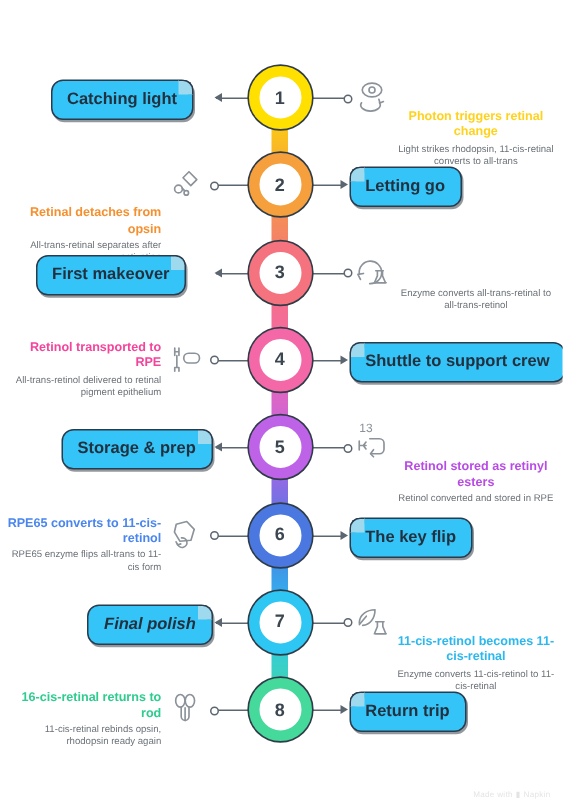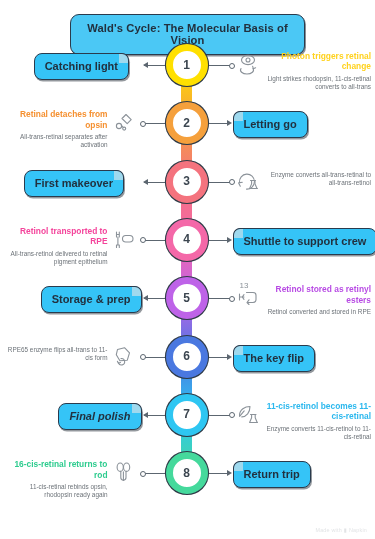--- a/index.html
+++ b/index.html
@@ -72,41 +72,38 @@
     border:1.2px solid #2a3b4d;
   }
   .chip.left-chip .notch{right:-1px;border-left:none;border-bottom:none;border-radius:0 7px 0 0;}
   .chip.right-chip .notch{left:-1px;border-right:none;border-bottom:none;border-radius:7px 0 0 0;}
 
   
   .side{position:absolute;z-index:4;}
   .side .head{font-size:8.4px;font-weight:bold;line-height:10.4px;}
   .side .body{font-size:6.4px;line-height:8.2px;color:#6c7278;margin-top:3px;}
   .side.l{text-align:right;}
-  .side.r{text-align:right;}
+  .side.r{text-align:center;margin-top:21px;}
 
   .side-icon{position:absolute;color:#828a92;}
   .side-icon svg{display:block;}
 
   
   .footer{
     position:absolute;right:8px;bottom:6px;
     font-size:5.4px;color:#e2e4e6;
     display:flex;align-items:center;gap:2px;
     letter-spacing:.2px;
   }
 </style>
 </head>
 <body>
 
 <div id="stage">
 
-  <div class="title-pill">
-    <span>Wald's Cycle: The Molecular Basis of Vision</span>
-  </div>
 
   <div class="spine" id="spine" style="background: linear-gradient(rgb(255, 224, 0) 0%, rgb(245, 160, 60) 14.3%, rgb(244, 115, 126) 28.6%, rgb(244, 104, 168) 42.9%, rgb(190, 99, 232) 57.1%, rgb(74, 120, 224) 71.4%, rgb(46, 198, 242) 85.7%, rgb(69, 217, 156) 100%);"></div>
 
   <div id="nodes">
       <div class="node" style="left:165.5px;top:44px;border-color:#FFE000;">
         <span class="num">1</span>
       </div>
       <div class="lnk" style="left:143.5px;top:65px;width:22px;"></div>
       <div class="arrow left" style="left:142.5px;top:62px;"></div>
       <div class="lnk" style="left:207.5px;top:65px;width:22px;"></div>
@@ -134,21 +131,21 @@
       <div class="chip right-chip" style="left:232.5px;top:111.3px;"><span class="notch"></span><span>Letting go</span></div>
       <div class="side-icon" style="left:111.5px;top:111.3px;">
         <svg width="24" height="22" viewBox="0 0 24 22" fill="none" stroke="#8b9299" stroke-width="1.1" stroke-linecap="round" stroke-linejoin="round">
           <path d="M14 3.5l5.2 5.2-4 4-5.2-5.2z"></path>
           <circle cx="7" cy="15" r="2.6"></circle>
           <circle cx="12.2" cy="17.6" r="1.5"></circle>
           <path d="M9.4 14.3l1.6 1.8"></path>
         </svg>
       </div>
       <div class="side l" style="left:4px;top:109.3px;width:103.5px;">
-        <div class="head" style="color:#F59030;">Retinal detaches from opsin</div>
+        <div class="head" style="color:#F59030;margin-top:27px;">Retinal detaches from opsin</div>
         <div class="body">All-trans-retinal separates after activation</div>
       </div>
       <div class="node" style="left:165.5px;top:160.6px;border-color:#F4737E;">
         <span class="num">3</span>
       </div>
       <div class="lnk" style="left:143.5px;top:181.6px;width:22px;"></div>
       <div class="arrow left" style="left:142.5px;top:178.6px;"></div>
       <div class="lnk" style="left:207.5px;top:181.6px;width:22px;"></div>
       <div class="dot" style="left:228.5px;top:179.1px;"></div>
       <div class="chip left-chip" style="right:251px;top:169.6px;"><span class="notch"></span><span>First makeover</span></div>
@@ -210,20 +207,21 @@
       <div class="dot" style="left:139.5px;top:354px;"></div>
       <div class="chip right-chip" style="left:232.5px;top:344.5px;"><span class="notch"></span><span>The key flip</span></div>
       <div class="side-icon" style="left:111.5px;top:344.5px;">
         <svg width="24" height="22" viewBox="0 0 24 22" fill="none" stroke="#8b9299" stroke-width="1.1" stroke-linecap="round" stroke-linejoin="round">
           <path d="M5.5 4.5l7 -1.8 5 5.2 -2.2 7.3 -7.4 .6 -3.6 -6.1z"></path>
           <path d="M9 13.6a3.2 3.2 0 1 1 -2.6 4.2"></path>
           <path d="M5.4 16.2l1 2.1 2.1 -.7"></path>
         </svg>
       </div>
       <div class="side l" style="left:4px;top:342.5px;width:103.5px;">
+        <div class="head" style="color:#4A86EE;">RPE65 converts to 11-cis-retinol</div>
         <div class="body">RPE65 enzyme flips all-trans to 11-cis form</div>
       </div>
       <div class="node" style="left:165.5px;top:393.79999999999995px;border-color:#2EC6F2;">
         <span class="num">7</span>
       </div>
       <div class="lnk" style="left:143.5px;top:414.79999999999995px;width:22px;"></div>
       <div class="arrow left" style="left:142.5px;top:411.79999999999995px;"></div>
       <div class="lnk" style="left:207.5px;top:414.79999999999995px;width:22px;"></div>
       <div class="dot" style="left:228.5px;top:412.29999999999995px;"></div>
       <div class="chip left-chip" style="right:233.5px;top:402.79999999999995px;font-style:italic;"><span class="notch"></span><span>Final polish</span></div>

